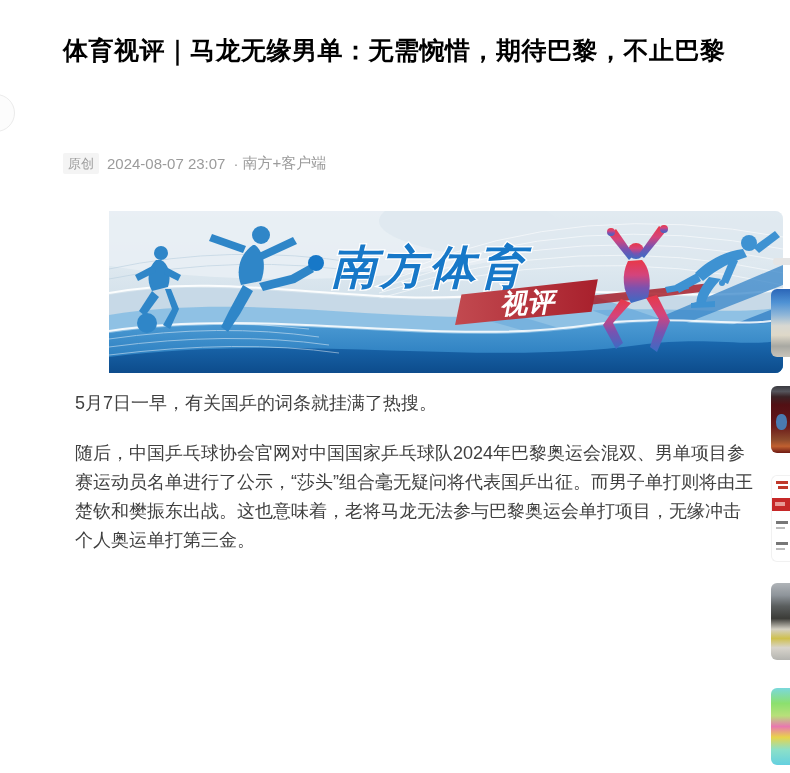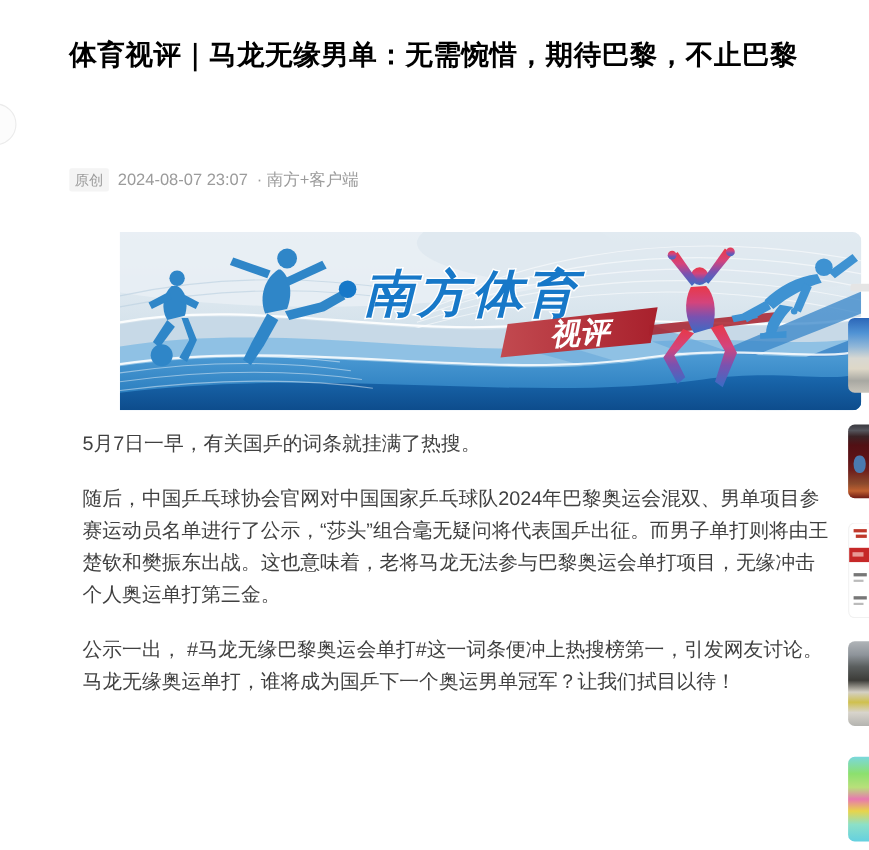--- a/index.html
+++ b/index.html
@@ -199,21 +199,20 @@
         <path d="M556,76 L578,72 L580,78 L558,82 Z"></path>
         <path d="M600,66 C590,78 586,88 588,94 L596,94 C598,84 606,74 612,68 Z"></path>
         <path d="M582,92 L606,90 L606,96 L582,97 Z"></path>
       </g>
     </svg>
   </div>
 
   <div class="article-body">
     <p>5月7日一早，有关国乒的词条就挂满了热搜。</p>
     <p>随后，中国乒乓球协会官网对中国国家乒乓球队2024年巴黎奥运会混双、男单项目参赛运动员名单进行了公示，“莎头”组合毫无疑问将代表国乒出征。而男子单打则将由王楚钦和樊振东出战。这也意味着，老将马龙无法参与巴黎奥运会单打项目，无缘冲击个人奥运单打第三金。</p>
-    <p>公示一出， #马龙无缘巴黎奥运会单打#这一词条便冲上热搜榜第一，引发网友讨论。马龙无缘奥运单打，谁将成为国乒下一个奥运男单冠军？让我们拭目以待！</p>
   </div>
 
   <div class="side-pill"></div>
   <div class="thumb thumb-1"></div>
   <div class="thumb thumb-2"></div>
   <div class="side-card">
     <i class="sc-t1"></i>
     <i class="sc-t2"></i>
     <i class="sc-band"></i>
     <i class="sc-g1"></i>

